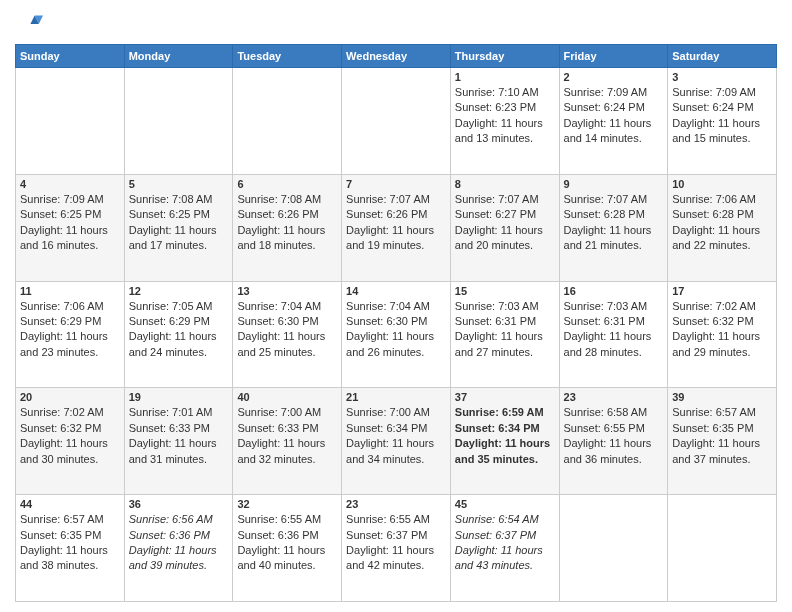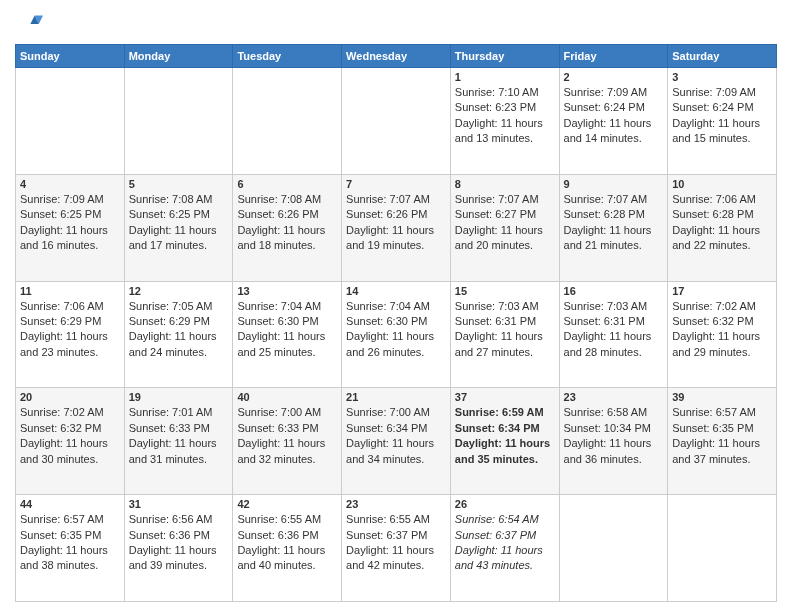--- a/index.html
+++ b/index.html
@@ -290,63 +290,63 @@
           <td>
             <span class="day-number">37</span>
             <div class="day-info" style="white-space: pre-line; font-weight: bold;">Sunrise: 6:59 AM
 Sunset: 6:34 PM
 Daylight: 11 hours
 and 35 minutes.</div>
           </td>
           <td>
             <span class="day-number">23</span>
             <div class="day-info" style="white-space: pre-line;">Sunrise: 6:58 AM
-Sunset: 10:34 PM
+Sunset: 6:55 PM
 Daylight: 11 hours
 and 36 minutes.</div>
           </td>
           <td>
             <span class="day-number">39</span>
             <div class="day-info" style="white-space: pre-line;">Sunrise: 6:57 AM
 Sunset: 6:35 PM
 Daylight: 11 hours
 and 37 minutes.</div>
           </td>
         </tr>
         <tr>
           <td>
             <span class="day-number">44</span>
             <div class="day-info" style="white-space: pre-line;">Sunrise: 6:57 AM
 Sunset: 6:35 PM
 Daylight: 11 hours
 and 38 minutes.</div>
           </td>
           <td>
-            <span class="day-number">31</span>
-            <div class="day-info" style="white-space: pre-line;">Sunrise: 6:56 AM
+            <span class="day-number">36</span>
+            <div class="day-info" style="white-space: pre-line; font-style: italic;">Sunrise: 6:56 AM
 Sunset: 6:36 PM
 Daylight: 11 hours
 and 39 minutes.</div>
           </td>
           <td>
-            <span class="day-number">42</span>
+            <span class="day-number">32</span>
             <div class="day-info" style="white-space: pre-line;">Sunrise: 6:55 AM
 Sunset: 6:36 PM
 Daylight: 11 hours
 and 40 minutes.</div>
           </td>
           <td>
             <span class="day-number">23</span>
             <div class="day-info" style="white-space: pre-line;">Sunrise: 6:55 AM
 Sunset: 6:37 PM
 Daylight: 11 hours
 and 42 minutes.</div>
           </td>
           <td>
-            <span class="day-number">26</span>
+            <span class="day-number">45</span>
             <div class="day-info" style="white-space: pre-line; font-style: italic;">Sunrise: 6:54 AM
 Sunset: 6:37 PM
 Daylight: 11 hours
 and 43 minutes.</div>
           </td>
           <td class="empty"></td>
           <td class="empty"></td>
         </tr>
       </tbody>
   </table>

